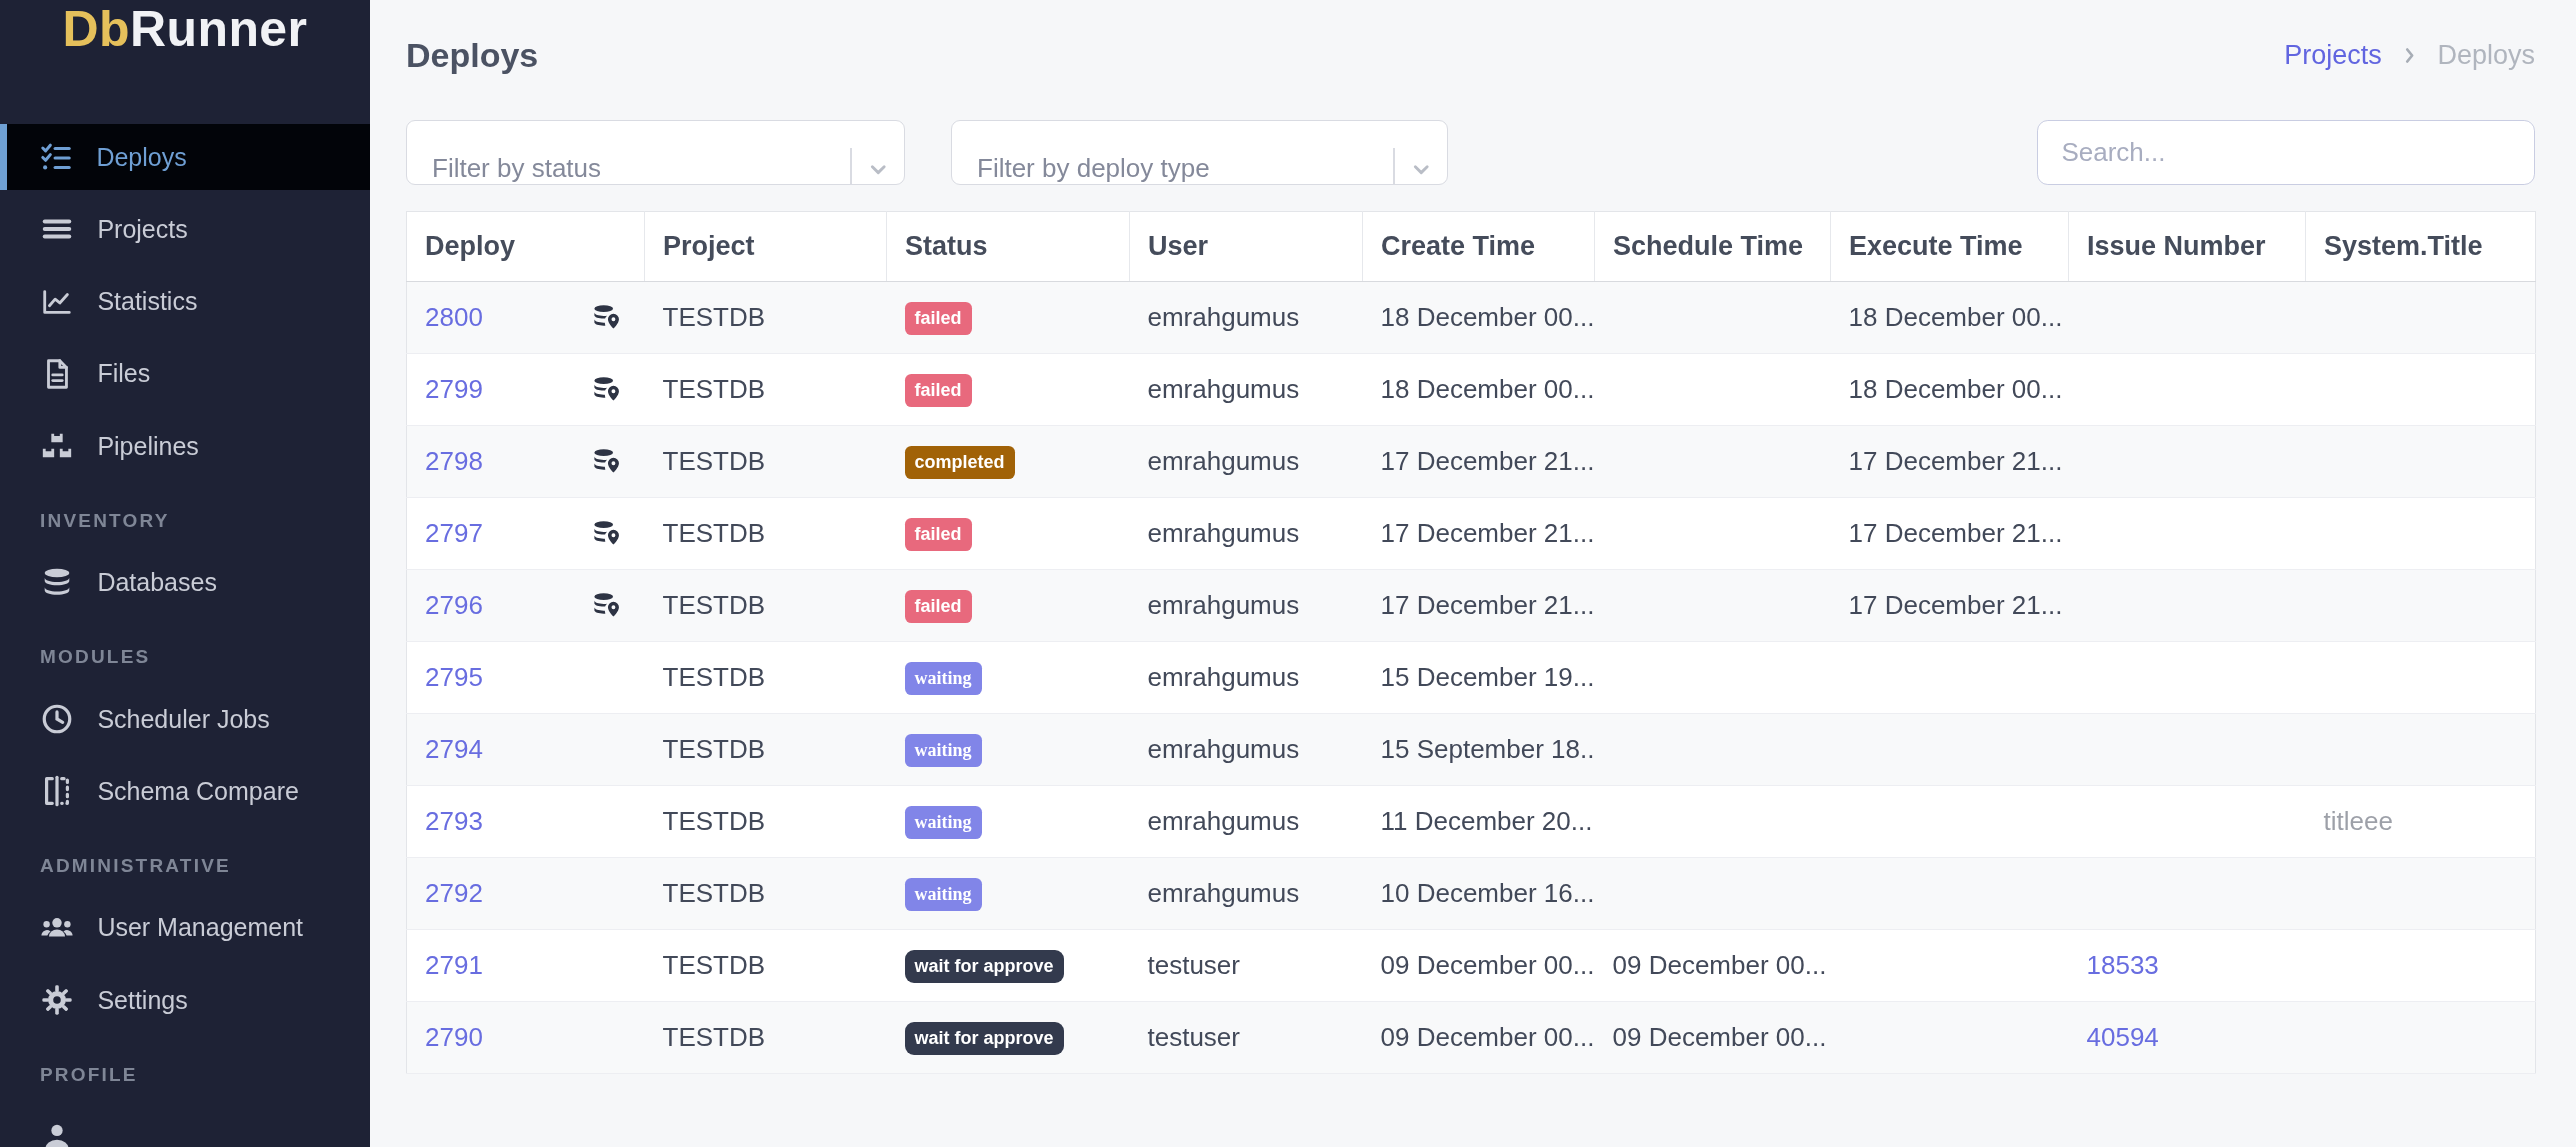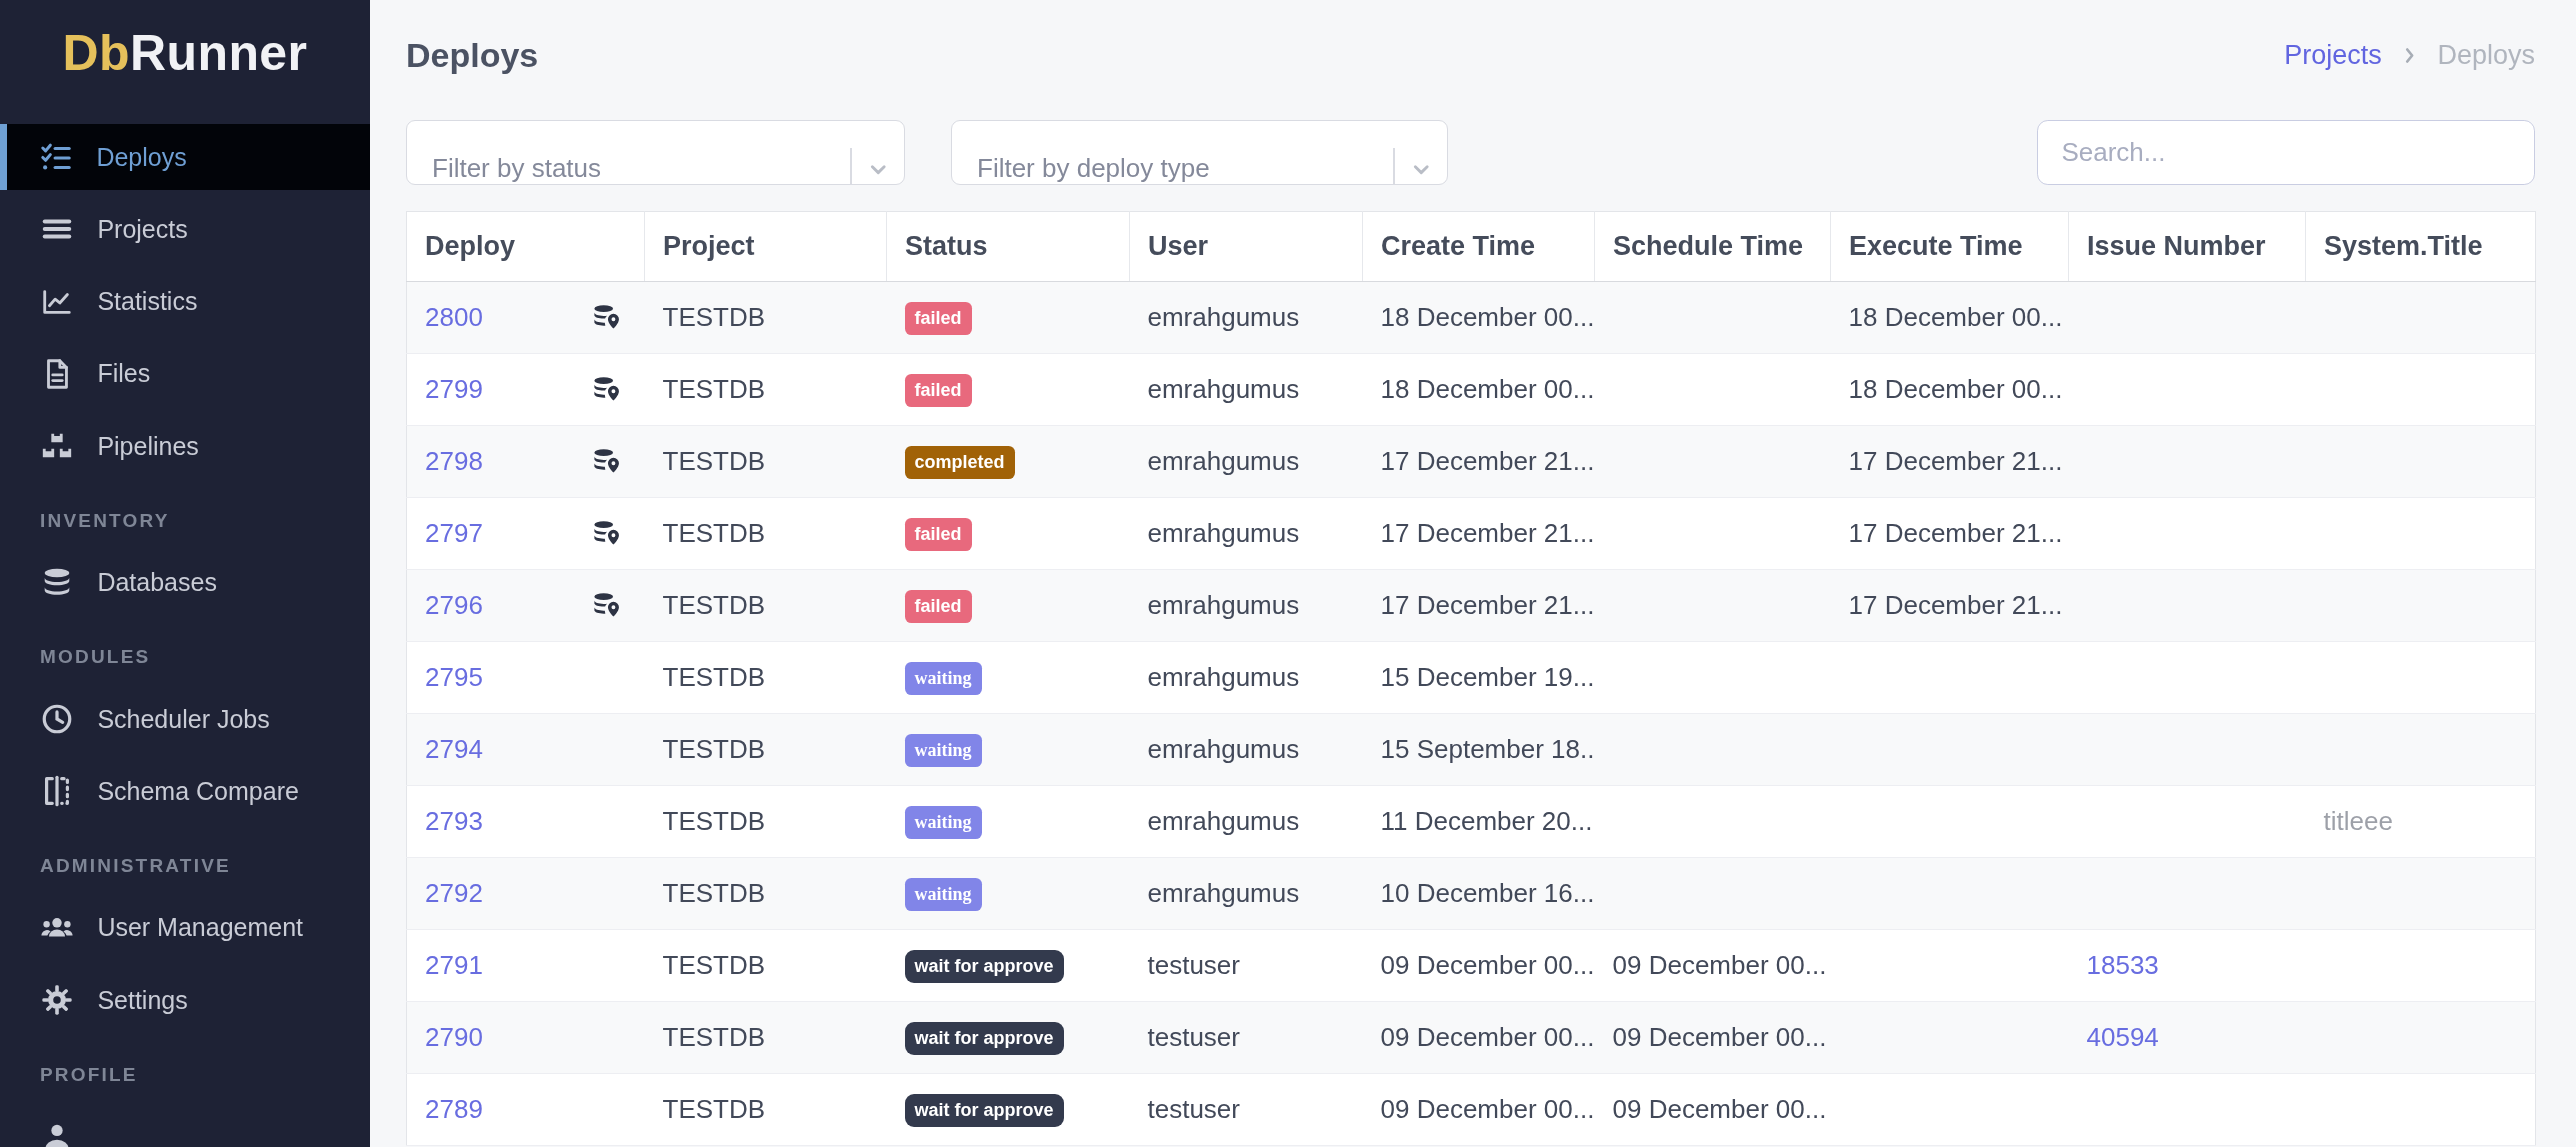--- a/index.html
+++ b/index.html
@@ -2,21 +2,21 @@
 <html style="font-size:14.4px"><head>
 <meta charset="utf-8">
 <style>
   * { margin:0; padding:0; box-sizing:border-box; }
   html,body { width:2576px; height:1148px; overflow:hidden;
     font-family:"Liberation Sans","DejaVu Sans",sans-serif; background:#f6f7f9; }
   .app { display:flex; width:100%; height:100%; }
 
   
   .sidebar { width:370px; min-width:370px; height:100%; background:#1e2235; overflow:hidden; }
-  .logo { height:106px; display:flex; align-items:center; justify-content:center;
+  .logo { height:106px; display:flex; align-items:flex-start; justify-content:center;
     font-size:50px; font-weight:700; letter-spacing:0.4px; }
   .logo .accent { color:#e5c05b; }
   .logo .rest   { color:#f1f2f5; }
   nav { padding-top:18px; }
   .side-item { height:66px; display:flex; align-items:center; gap:23.4px;
     padding-left:40px; font-size:25px; color:#c9ccd6; cursor:pointer; margin-bottom:6.3px; }
   .side-item svg { width:34px; height:34px; flex:none; }
   .side-item.active { background:#020409; border-left:7.2px solid #6fa0d3;
     padding-left:32px; color:#6f9fd4; }
   .side-section { margin:30.5px 0 18px 40px; font-size:19px; font-weight:700;
@@ -432,32 +432,18 @@
     </td>
     <td>TESTDB</td>
     <td><span class="badge st-approve">wait for approve</span></td>
     <td>testuser</td>
     <td>09 December 00...</td>
     <td>09 December 00...</td>
     <td></td>
     <td><a class="link">40594</a></td>
     <td><span></span></td>
   </tr>
-            <tr>
-    <td class="c-deploy">
-      <a class="link">2789</a>
-      
-    </td>
-    <td>TESTDB</td>
-    <td><span class="badge st-approve">wait for approve</span></td>
-    <td>testuser</td>
-    <td>09 December 00...</td>
-    <td>09 December 00...</td>
-    <td></td>
-    <td></td>
-    <td><span></span></td>
-  </tr>
           </tbody>
       </table>
     </div>
   </main>
 </div>
 
 
 </body></html>

